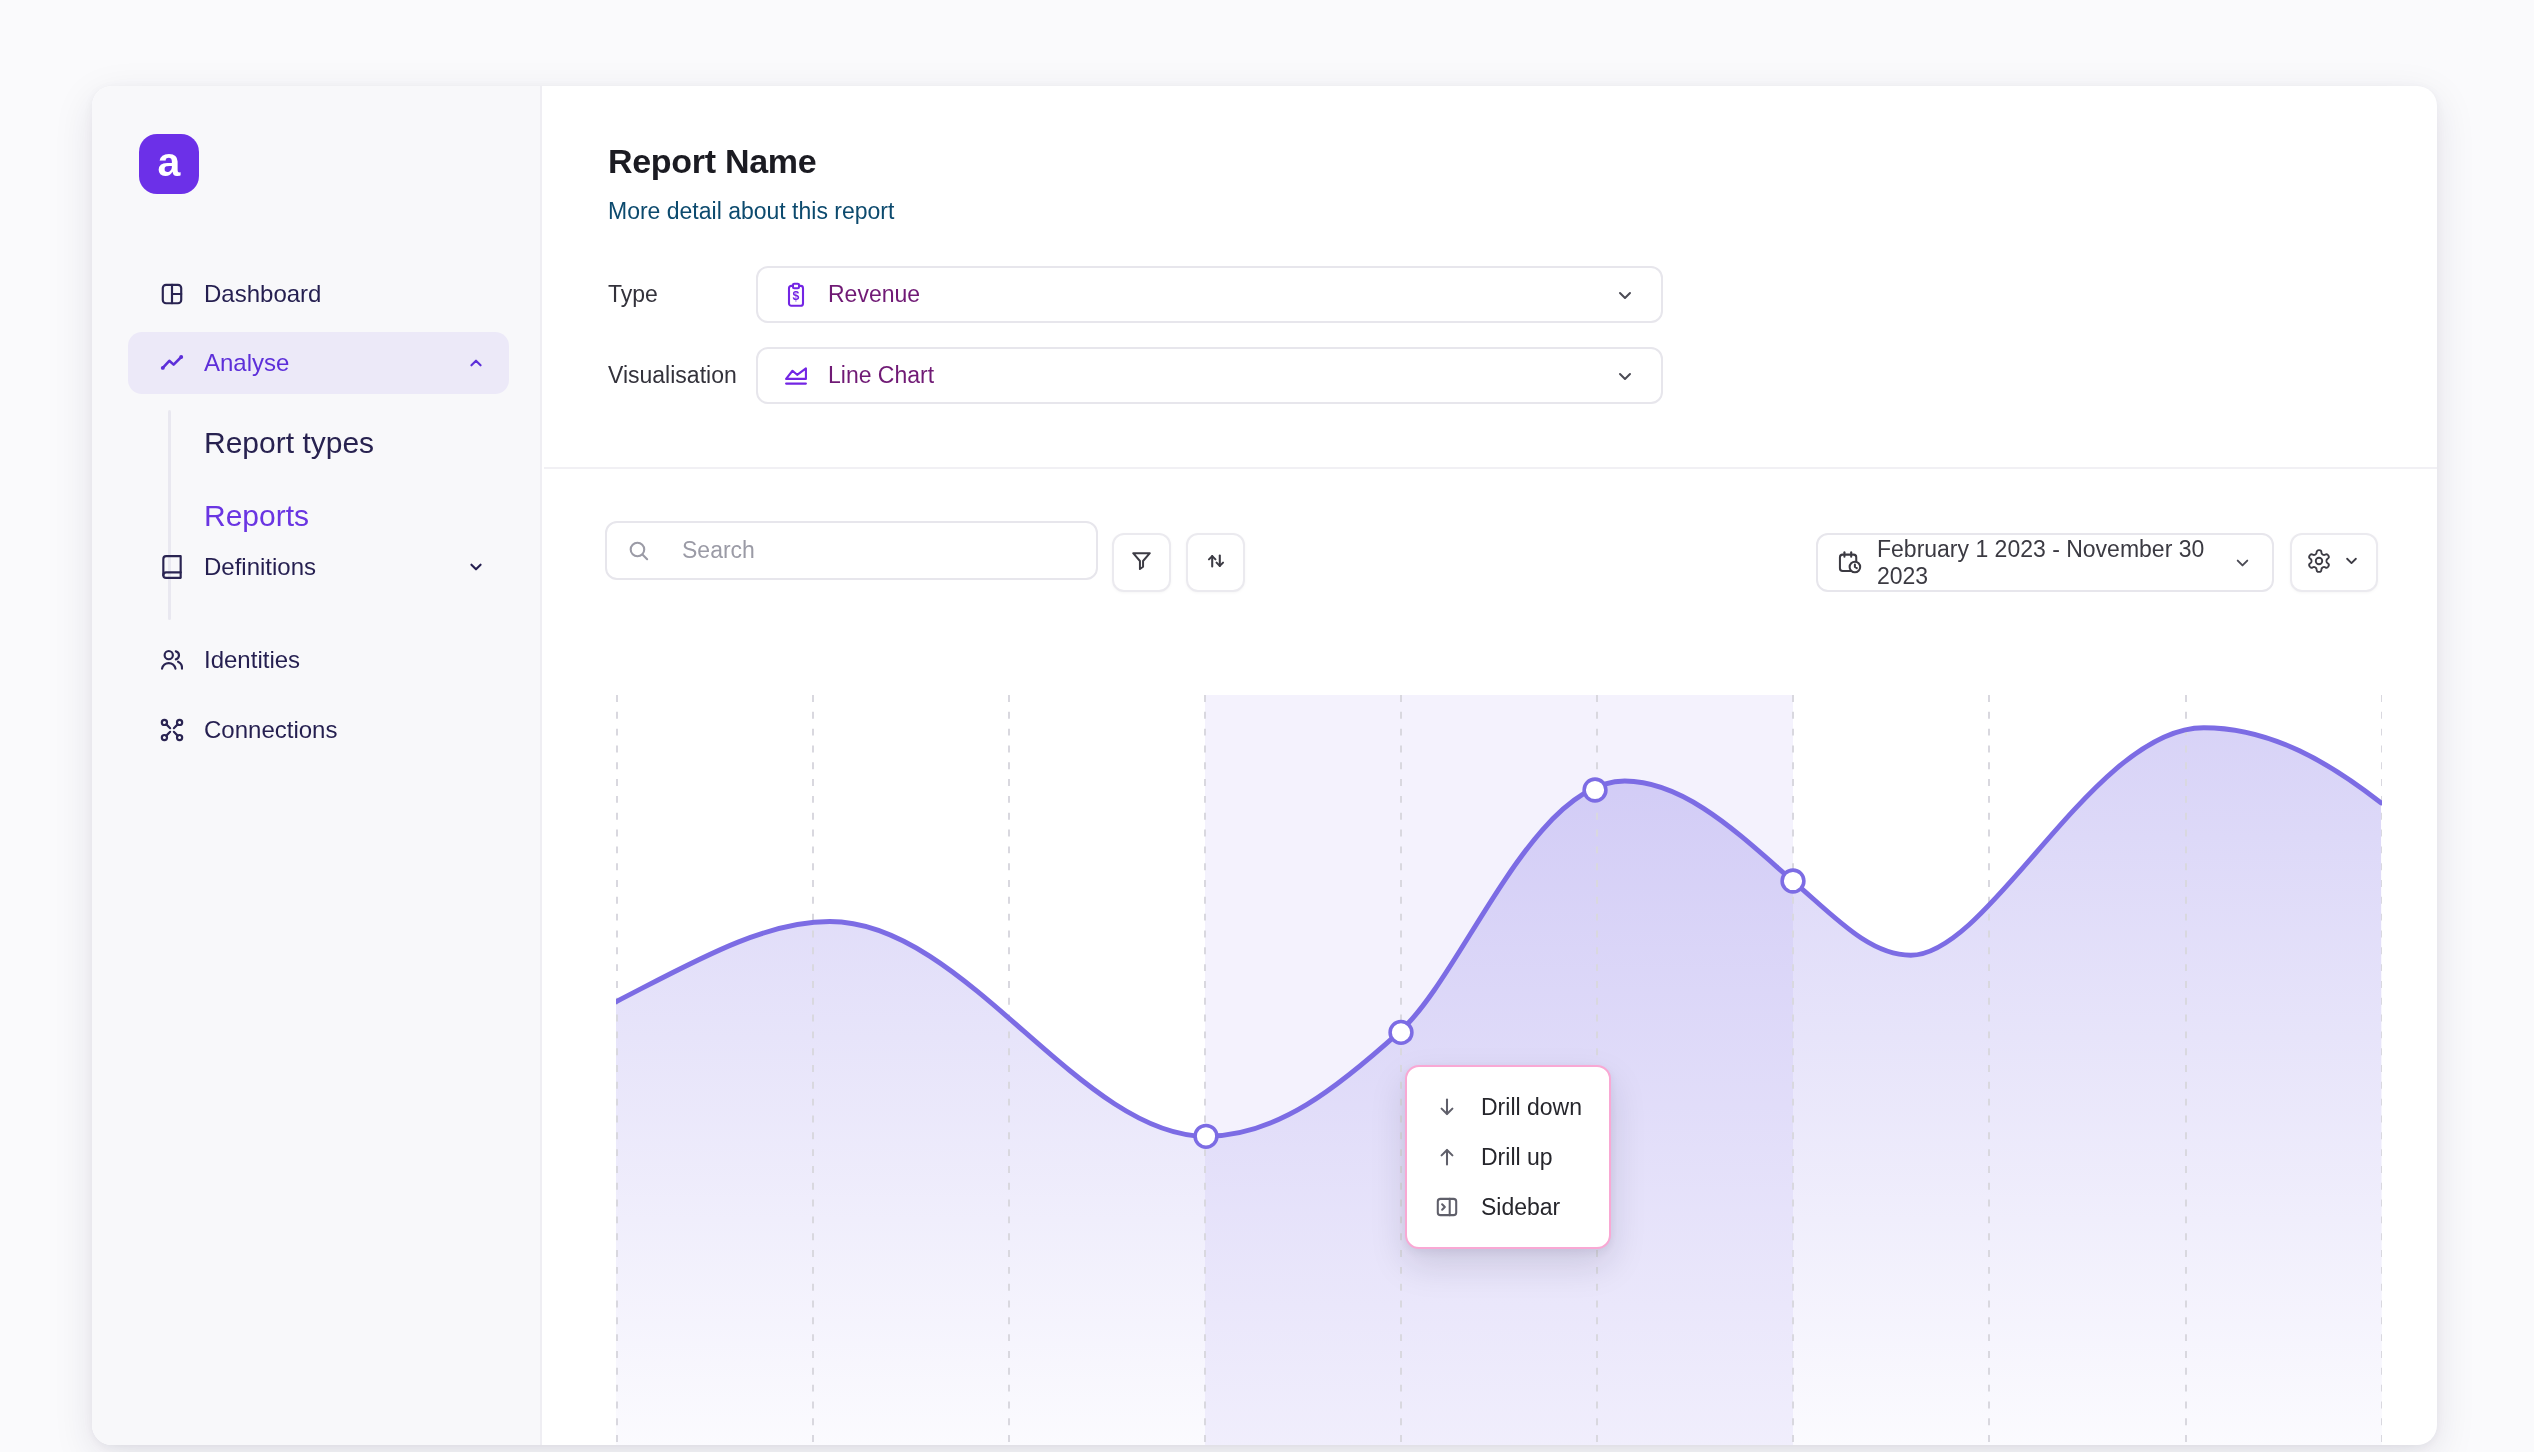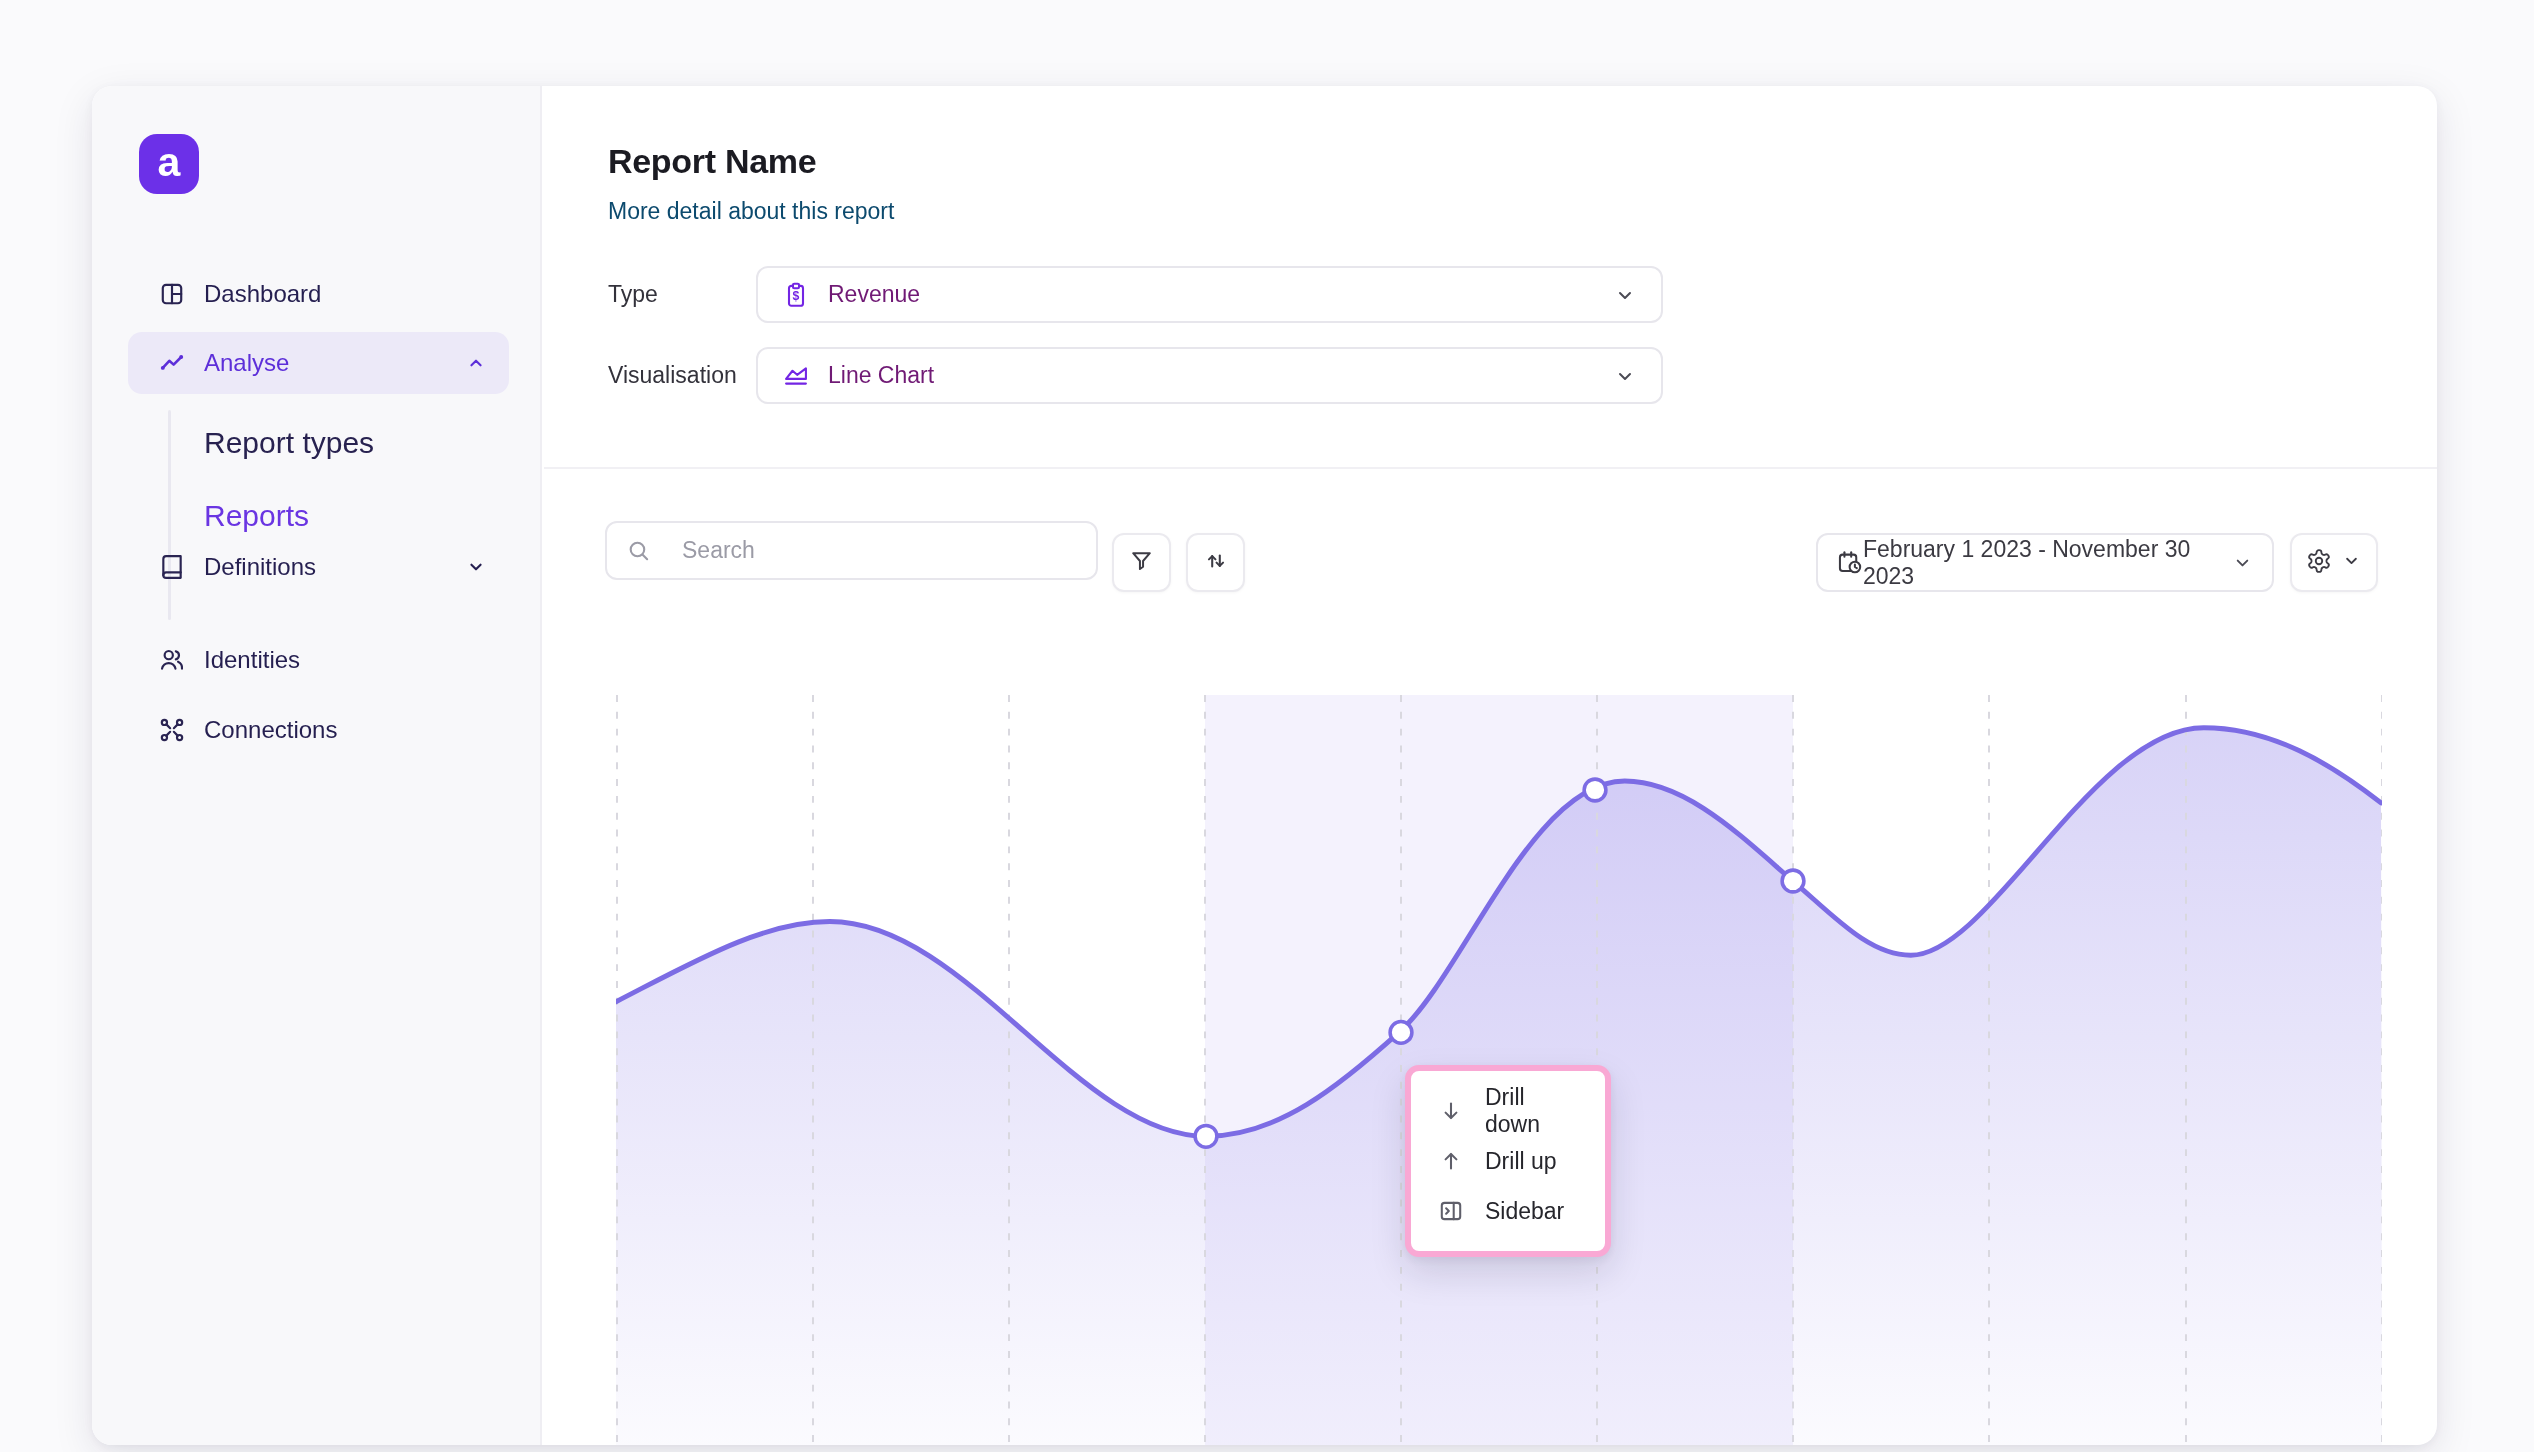--- a/index.html
+++ b/index.html
@@ -67,39 +67,39 @@
   .search-box input::placeholder{color:#9B9BA6;}
   .icon-btn{
     position:absolute;top:447px;width:59px;height:59px;box-sizing:border-box;
     border:2px solid #EBEAEF;border-radius:12px;background:#fff;
     display:flex;align-items:center;justify-content:center;color:#3C3B44;cursor:pointer;
     box-shadow:0 1px 3px rgba(0,0,0,.04);
   }
   .date-btn{
     position:absolute;left:1724px;top:447px;width:458px;height:59px;box-sizing:border-box;
     border:2px solid #E7E6EC;border-radius:12px;background:#fff;
-    display:flex;align-items:center;padding:0 18px;cursor:pointer;
+    display:flex;align-items:center;gap:14px;padding:0 18px;cursor:pointer;
     color:#3B3A42;
   }
   .date-btn .dicon{display:flex;color:#3B3A42;}
   .date-btn .label{font-size:23px;}
   .date-btn .chev{margin-left:auto;display:flex;color:#4B4B55;}
   .settings-btn{
     position:absolute;left:2198px;top:447px;width:88px;height:59px;box-sizing:border-box;
     border:2px solid #EBEAEF;border-radius:12px;background:#fff;
     display:flex;align-items:center;justify-content:center;gap:9px;color:#3C3B44;cursor:pointer;
     box-shadow:0 1px 3px rgba(0,0,0,.04);
   }
   
   .chart{position:absolute;left:524px;top:609px;width:1766px;height:750px;}
   .chart svg{display:block;width:100%;height:100%;}
   
   .context-menu{
     position:absolute;left:1313px;top:979px;width:206px;box-sizing:border-box;
-    background:#fff;border:6px solid #f9a8d4;border-radius:14px;
+    background:#fff;border:2px solid #f9a8d4;border-radius:14px;
     box-shadow:0 16px 36px rgba(20,16,50,.13),0 3px 8px rgba(20,16,50,.06);
     padding:15px 0;
   }
   .menu-item{
     display:flex;align-items:center;gap:21px;height:50px;padding:0 27px;
     font-size:23px;color:#26262C;cursor:pointer;
   }
   .menu-item .micon{display:flex;color:#5F5F6A;}
 </style>
 </head>

